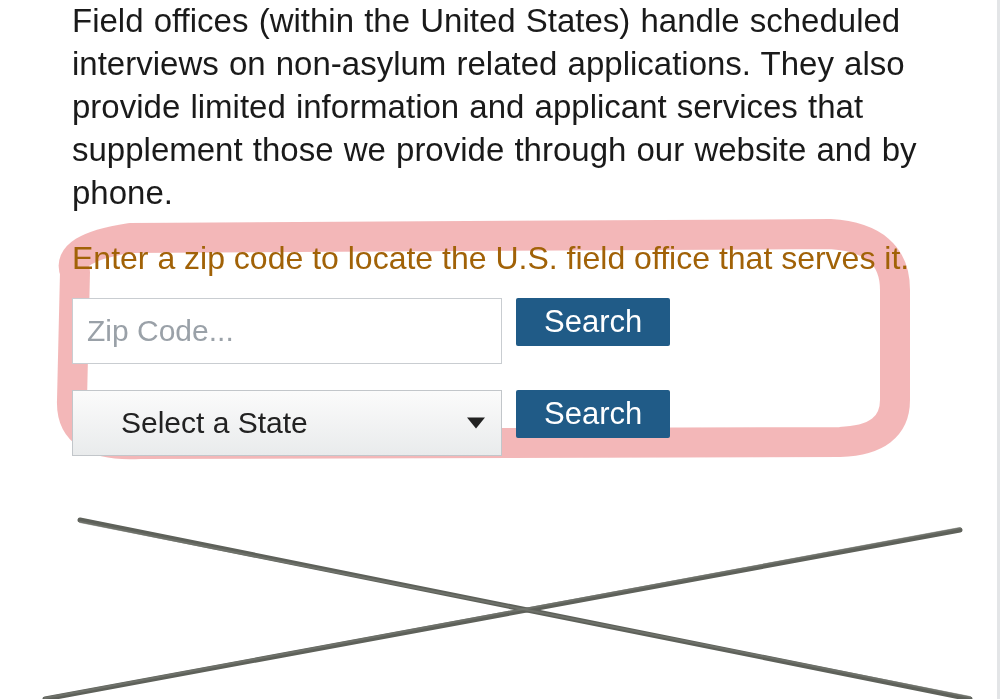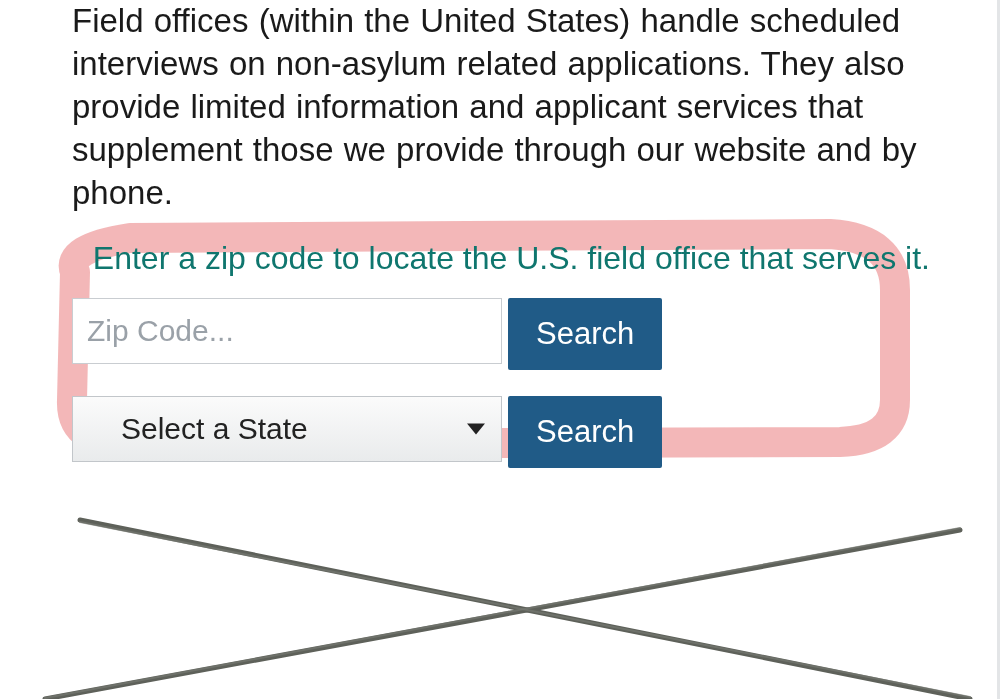--- a/index.html
+++ b/index.html
@@ -27,28 +27,27 @@
     .intro {
       font-size: 33px;
       line-height: 1.3;
       color: #1a1a1a;
       margin-bottom: 24px;
       word-spacing: 1px;
     }
     .prompt {
       font-size: 32px;
       line-height: 1.3;
-      color: #0f766e;
+      color: #a16207;
       margin-bottom: 18px;
-      text-align: right;
     }
     .controls {
       display: flex;
       align-items: stretch;
-      gap: 6px;
+      gap: 14px;
       margin-bottom: 26px;
     }
     .text-input {
       flex: 0 0 auto;
       width: 430px;
       height: 66px;
       border: 1px solid #c9cdd1;
       background: #ffffff;
       font-size: 30px;
       color: #333;
@@ -57,21 +56,21 @@
     }
     .text-input::placeholder {
       color: #9aa1a8;
     }
     .btn {
       background: #205b87;
       color: #ffffff;
       border: none;
       font-size: 31px;
       padding: 0 28px;
-      height: 72px;
+      height: 48px;
       cursor: pointer;
       font-family: inherit;
       border-radius: 2px;
     }
     .select-wrap {
       position: relative;
       width: 430px;
       height: 66px;
       background: linear-gradient(#fbfbfb,#e9ebec);
       border: 1px solid #c2c6ca;

